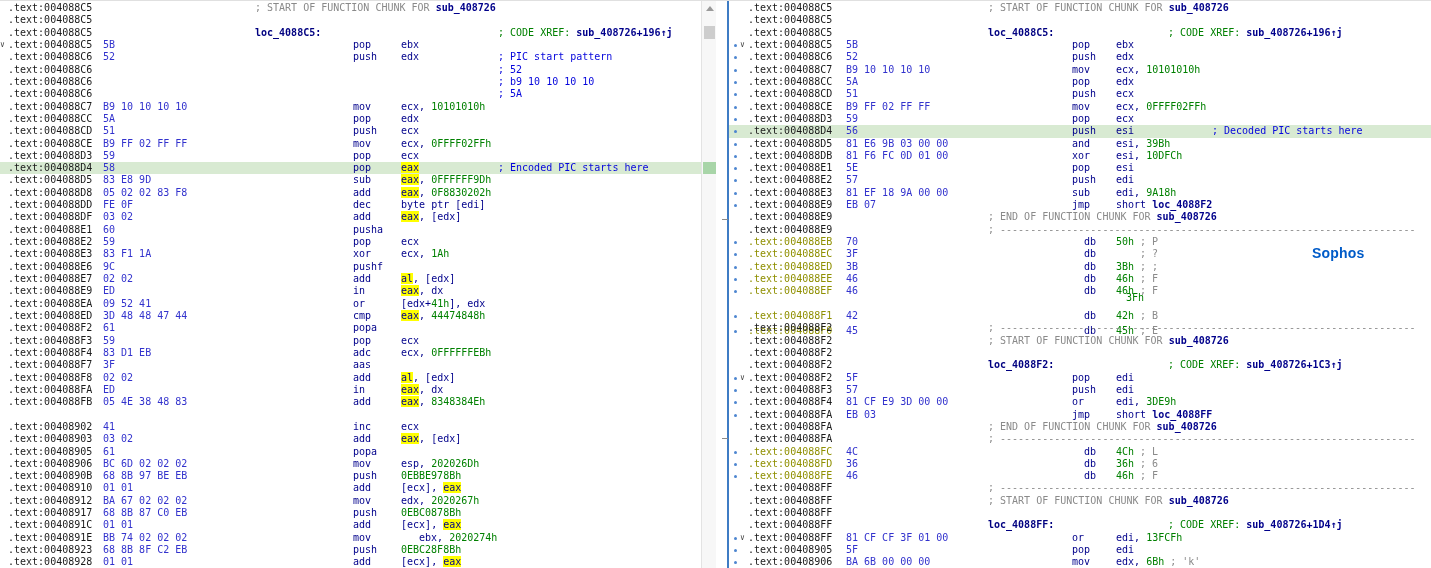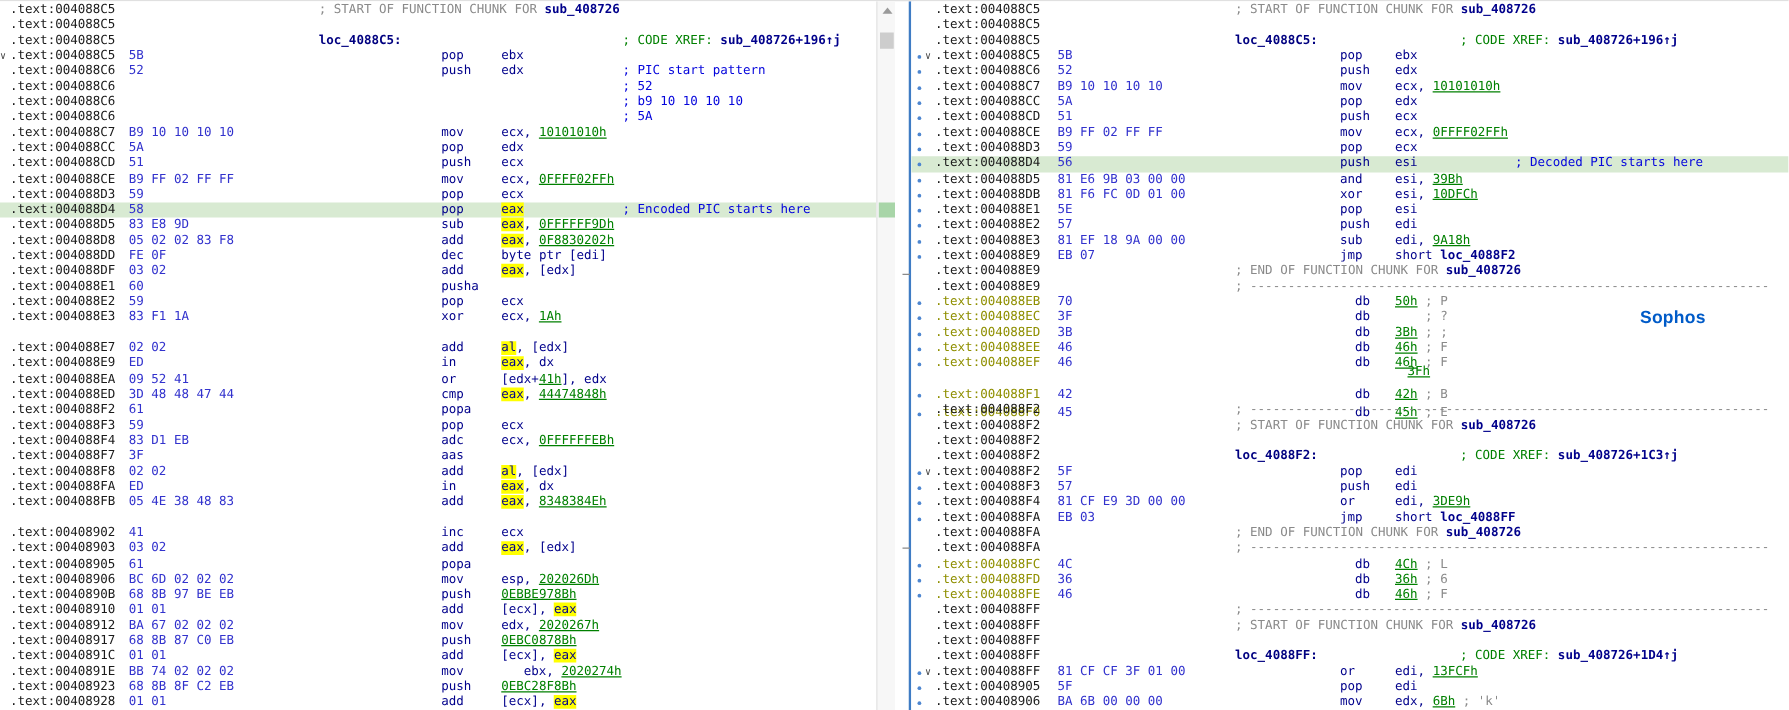--- a/index.html
+++ b/index.html
@@ -8,21 +8,21 @@
   .pane{position:absolute;top:0;height:568px;overflow:hidden;background:#fff;}
   #left-pane{left:0;width:701px;}
   #right-pane{left:729px;width:702px;}
   .row{position:absolute;left:0;right:0;height:12.32px;line-height:12.4px;white-space:pre;}
   .row.hl{background:#d8ead2;}
   .t{position:absolute;top:0;white-space:pre;}
   .addr{color:#1a1a1a;}
   .aolive{color:#8f8f00;}
   .bytes{color:#3232cd;}
   .code{color:#00008b;}
-  .imm{color:#008000;text-decoration:underline;}
+  .imm{color:#008000;}
   .name{color:#00008b;font-weight:bold;}
   .label{color:#000080;font-weight:bold;}
   .ucmt{color:#0505dc;}
   .gray{color:#8a8a8a;}
   .xrefg{color:#008000;}
   .hlreg{background:#ffff00;color:#00008b;}
   .fold{color:#4a4a4a;font-size:8px;top:0;}
   .dot{position:absolute;width:3px;height:3px;border-radius:50%;background:#4d86d0;top:5px;}
   
   #scrollbar{position:absolute;left:701px;top:0;width:15px;height:568px;background:#f7f7f7;border-left:1px solid #e3e3e3;box-sizing:border-box;}
@@ -58,20 +58,21 @@
       <div class="row" style="top: 136.52px;"><span class="t addr" style="left: 8px;">.text:004088CE</span><span class="t bytes" style="left: 103px;">B9 FF 02 FF FF</span><span class="t code" style="left: 353px;">mov</span><span class="t " style="left: 401px;"><span class="code">ecx</span><span class="code">,</span><span class="code"> </span><span class="imm">0FFFF02FFh</span></span></div>
       <div class="row" style="top: 148.84px;"><span class="t addr" style="left: 8px;">.text:004088D3</span><span class="t bytes" style="left: 103px;">59</span><span class="t code" style="left: 353px;">pop</span><span class="t " style="left: 401px;"><span class="code">ecx</span></span></div>
       <div class="row hl" style="top: 161.16px;"><span class="t addr" style="left: 8px;">.text:004088D4</span><span class="t bytes" style="left: 103px;">58</span><span class="t code" style="left: 353px;">pop</span><span class="t " style="left: 401px;"><span class="hlreg">eax</span></span><span class="t  ucmt" style="left: 498px;">; Encoded PIC starts here</span></div>
       <div class="row" style="top: 173.48px;"><span class="t addr" style="left: 8px;">.text:004088D5</span><span class="t bytes" style="left: 103px;">83 E8 9D</span><span class="t code" style="left: 353px;">sub</span><span class="t " style="left: 401px;"><span class="hlreg">eax</span><span class="code">,</span><span class="code"> </span><span class="imm">0FFFFFF9Dh</span></span></div>
       <div class="row" style="top: 185.8px;"><span class="t addr" style="left: 8px;">.text:004088D8</span><span class="t bytes" style="left: 103px;">05 02 02 83 F8</span><span class="t code" style="left: 353px;">add</span><span class="t " style="left: 401px;"><span class="hlreg">eax</span><span class="code">,</span><span class="code"> </span><span class="imm">0F8830202h</span></span></div>
       <div class="row" style="top: 198.12px;"><span class="t addr" style="left: 8px;">.text:004088DD</span><span class="t bytes" style="left: 103px;">FE 0F</span><span class="t code" style="left: 353px;">dec</span><span class="t " style="left: 401px;"><span class="code">byte</span><span class="code"> </span><span class="code">ptr</span><span class="code"> </span><span class="code">[</span><span class="code">edi</span><span class="code">]</span></span></div>
       <div class="row" style="top: 210.44px;"><span class="t addr" style="left: 8px;">.text:004088DF</span><span class="t bytes" style="left: 103px;">03 02</span><span class="t code" style="left: 353px;">add</span><span class="t " style="left: 401px;"><span class="hlreg">eax</span><span class="code">,</span><span class="code"> </span><span class="code">[</span><span class="code">edx</span><span class="code">]</span></span></div>
       <div class="row" style="top: 222.76px;"><span class="t addr" style="left: 8px;">.text:004088E1</span><span class="t bytes" style="left: 103px;">60</span><span class="t code" style="left: 353px;">pusha</span></div>
       <div class="row" style="top: 235.08px;"><span class="t addr" style="left: 8px;">.text:004088E2</span><span class="t bytes" style="left: 103px;">59</span><span class="t code" style="left: 353px;">pop</span><span class="t " style="left: 401px;"><span class="code">ecx</span></span></div>
       <div class="row" style="top: 247.4px;"><span class="t addr" style="left: 8px;">.text:004088E3</span><span class="t bytes" style="left: 103px;">83 F1 1A</span><span class="t code" style="left: 353px;">xor</span><span class="t " style="left: 401px;"><span class="code">ecx</span><span class="code">,</span><span class="code"> </span><span class="imm">1Ah</span></span></div>
+      <div class="row" style="top: 259.72px;"><span class="t addr" style="left: 8px;">.text:004088E6</span><span class="t bytes" style="left: 103px;">9C</span><span class="t code" style="left: 353px;">pushf</span></div>
       <div class="row" style="top: 272.04px;"><span class="t addr" style="left: 8px;">.text:004088E7</span><span class="t bytes" style="left: 103px;">02 02</span><span class="t code" style="left: 353px;">add</span><span class="t " style="left: 401px;"><span class="hlreg">al</span><span class="code">,</span><span class="code"> </span><span class="code">[</span><span class="code">edx</span><span class="code">]</span></span></div>
       <div class="row" style="top: 284.36px;"><span class="t addr" style="left: 8px;">.text:004088E9</span><span class="t bytes" style="left: 103px;">ED</span><span class="t code" style="left: 353px;">in</span><span class="t " style="left: 401px;"><span class="hlreg">eax</span><span class="code">,</span><span class="code"> </span><span class="code">dx</span></span></div>
       <div class="row" style="top: 296.68px;"><span class="t addr" style="left: 8px;">.text:004088EA</span><span class="t bytes" style="left: 103px;">09 52 41</span><span class="t code" style="left: 353px;">or</span><span class="t " style="left: 401px;"><span class="code">[</span><span class="code">edx</span><span class="code">+</span><span class="imm">41h</span><span class="code">]</span><span class="code">,</span><span class="code"> </span><span class="code">edx</span></span></div>
       <div class="row" style="top: 309px;"><span class="t addr" style="left: 8px;">.text:004088ED</span><span class="t bytes" style="left: 103px;">3D 48 48 47 44</span><span class="t code" style="left: 353px;">cmp</span><span class="t " style="left: 401px;"><span class="hlreg">eax</span><span class="code">,</span><span class="code"> </span><span class="imm">44474848h</span></span></div>
       <div class="row" style="top: 321.32px;"><span class="t addr" style="left: 8px;">.text:004088F2</span><span class="t bytes" style="left: 103px;">61</span><span class="t code" style="left: 353px;">popa</span></div>
       <div class="row" style="top: 333.64px;"><span class="t addr" style="left: 8px;">.text:004088F3</span><span class="t bytes" style="left: 103px;">59</span><span class="t code" style="left: 353px;">pop</span><span class="t " style="left: 401px;"><span class="code">ecx</span></span></div>
       <div class="row" style="top: 345.96px;"><span class="t addr" style="left: 8px;">.text:004088F4</span><span class="t bytes" style="left: 103px;">83 D1 EB</span><span class="t code" style="left: 353px;">adc</span><span class="t " style="left: 401px;"><span class="code">ecx</span><span class="code">,</span><span class="code"> </span><span class="imm">0FFFFFFEBh</span></span></div>
       <div class="row" style="top: 358.28px;"><span class="t addr" style="left: 8px;">.text:004088F7</span><span class="t bytes" style="left: 103px;">3F</span><span class="t code" style="left: 353px;">aas</span></div>
       <div class="row" style="top: 370.6px;"><span class="t addr" style="left: 8px;">.text:004088F8</span><span class="t bytes" style="left: 103px;">02 02</span><span class="t code" style="left: 353px;">add</span><span class="t " style="left: 401px;"><span class="hlreg">al</span><span class="code">,</span><span class="code"> </span><span class="code">[</span><span class="code">edx</span><span class="code">]</span></span></div>
       <div class="row" style="top: 382.92px;"><span class="t addr" style="left: 8px;">.text:004088FA</span><span class="t bytes" style="left: 103px;">ED</span><span class="t code" style="left: 353px;">in</span><span class="t " style="left: 401px;"><span class="hlreg">eax</span><span class="code">,</span><span class="code"> </span><span class="code">dx</span></span></div>

